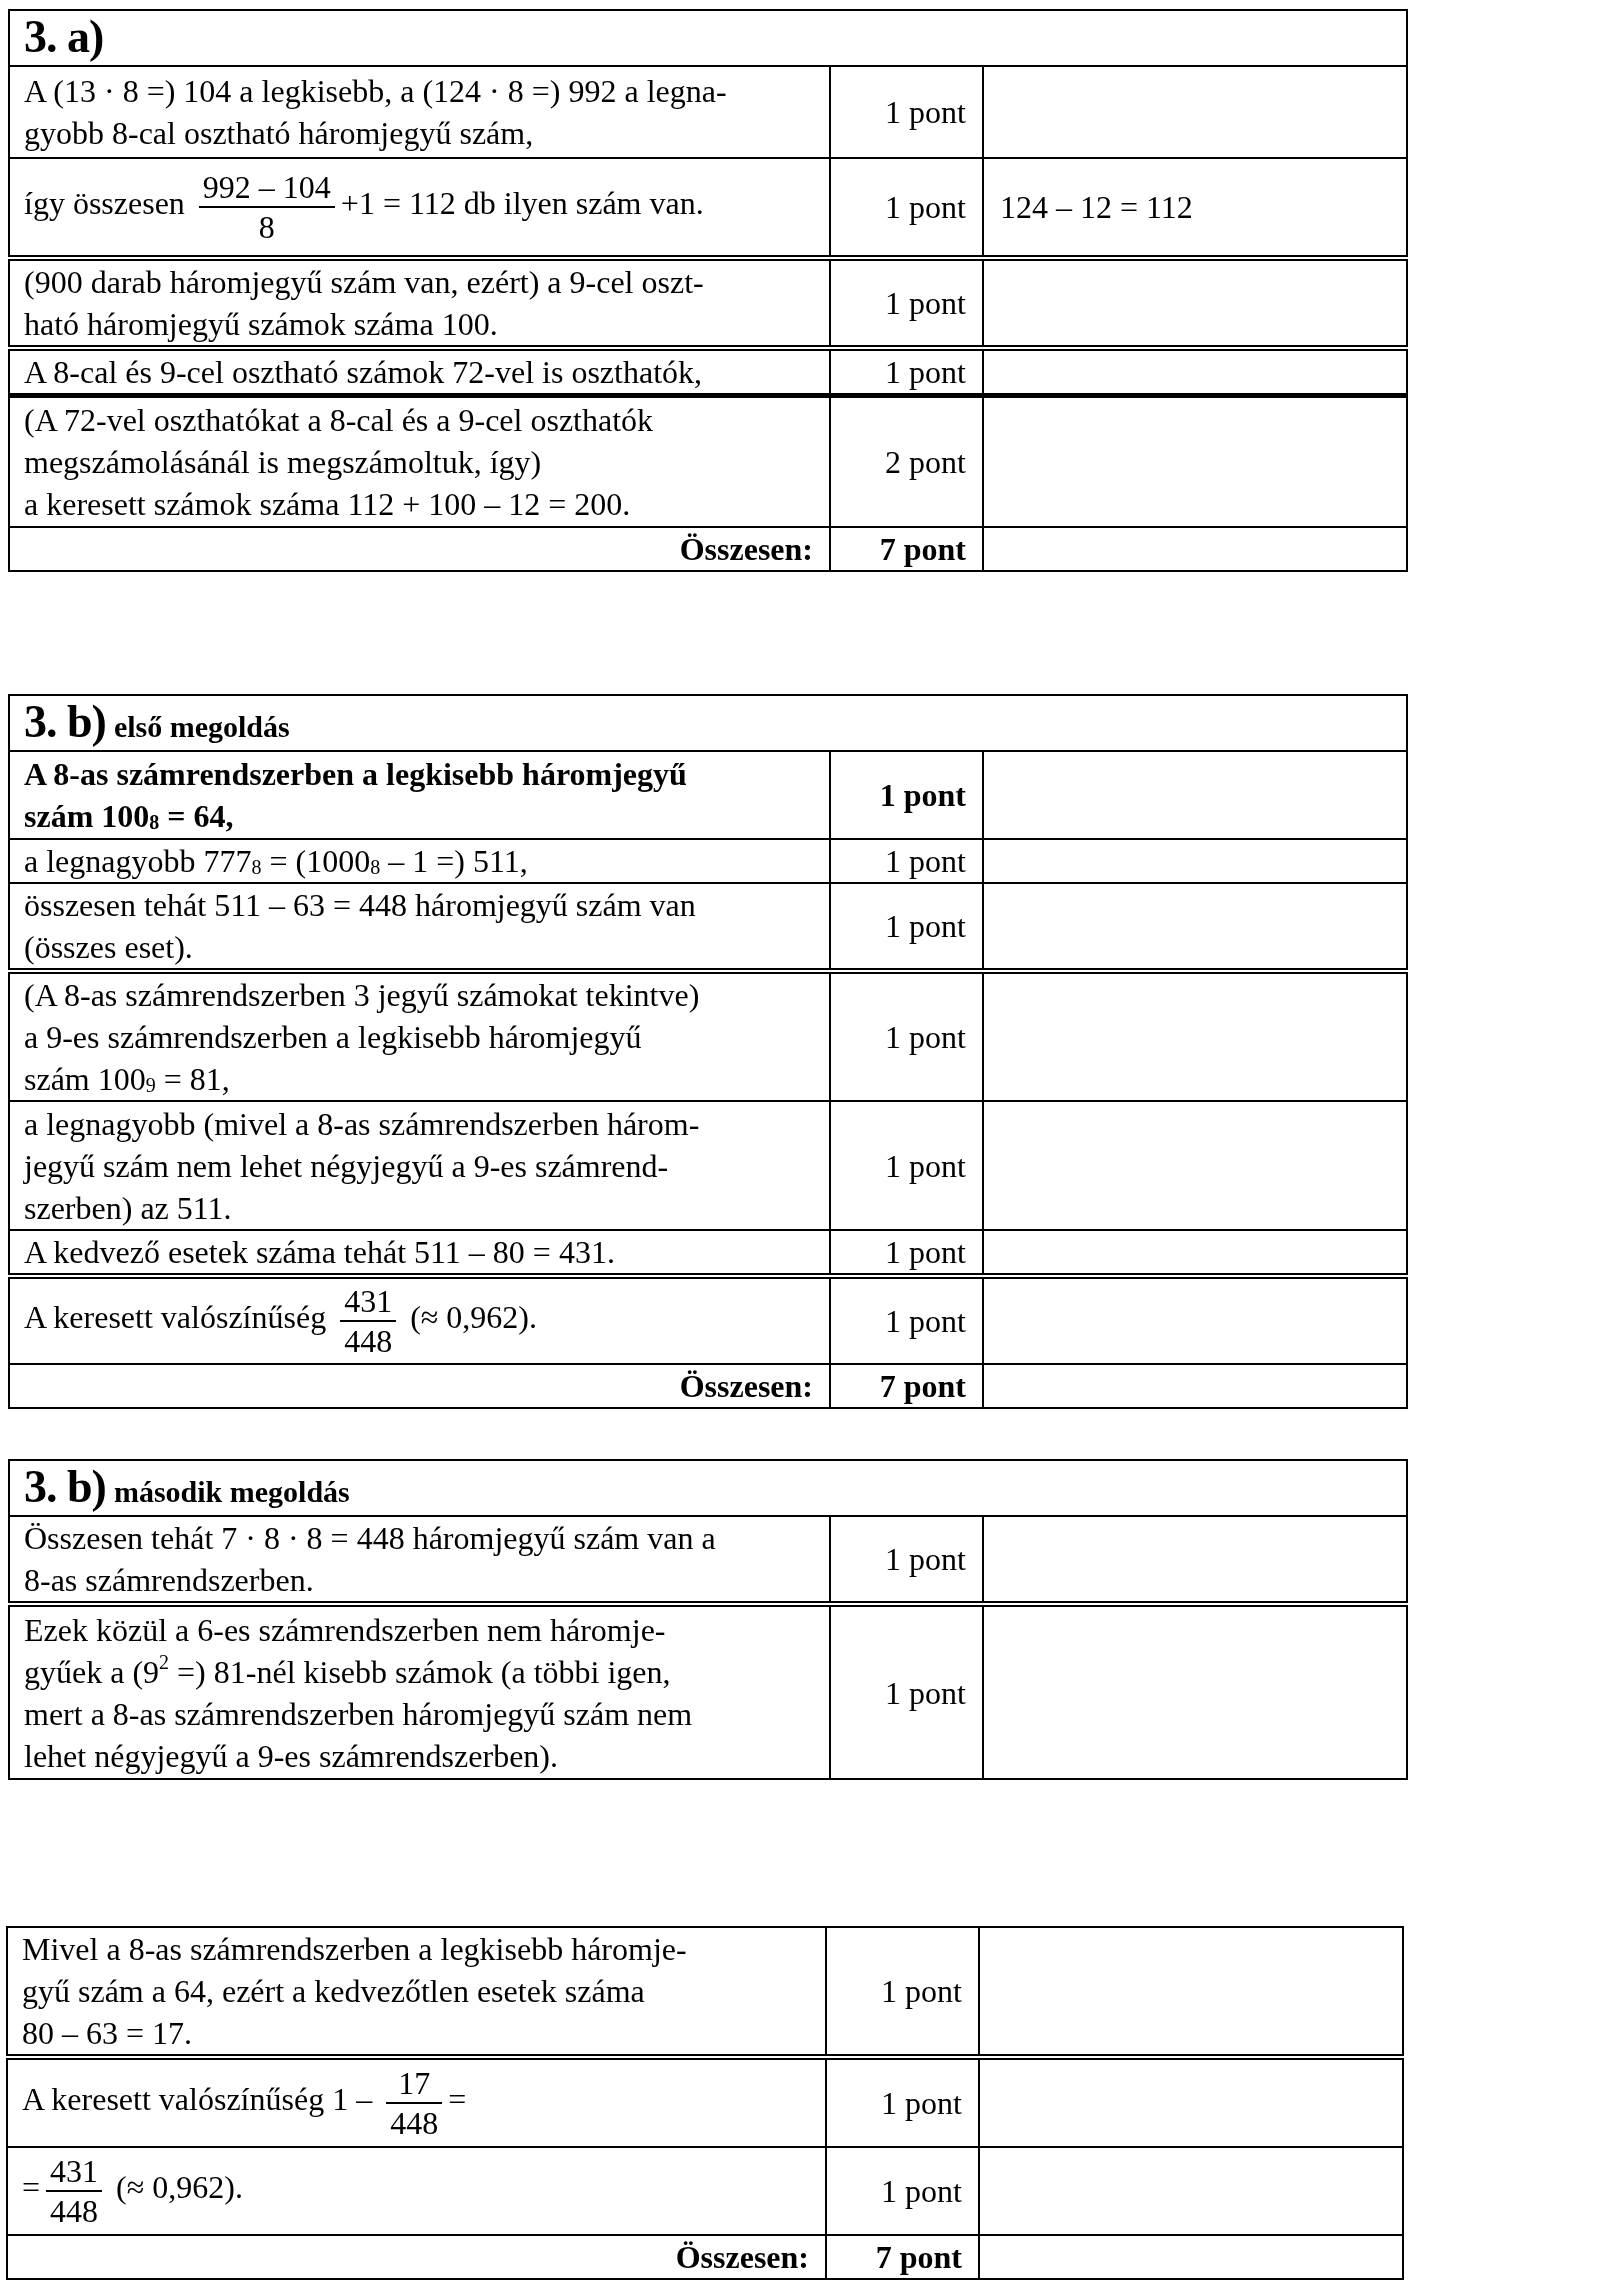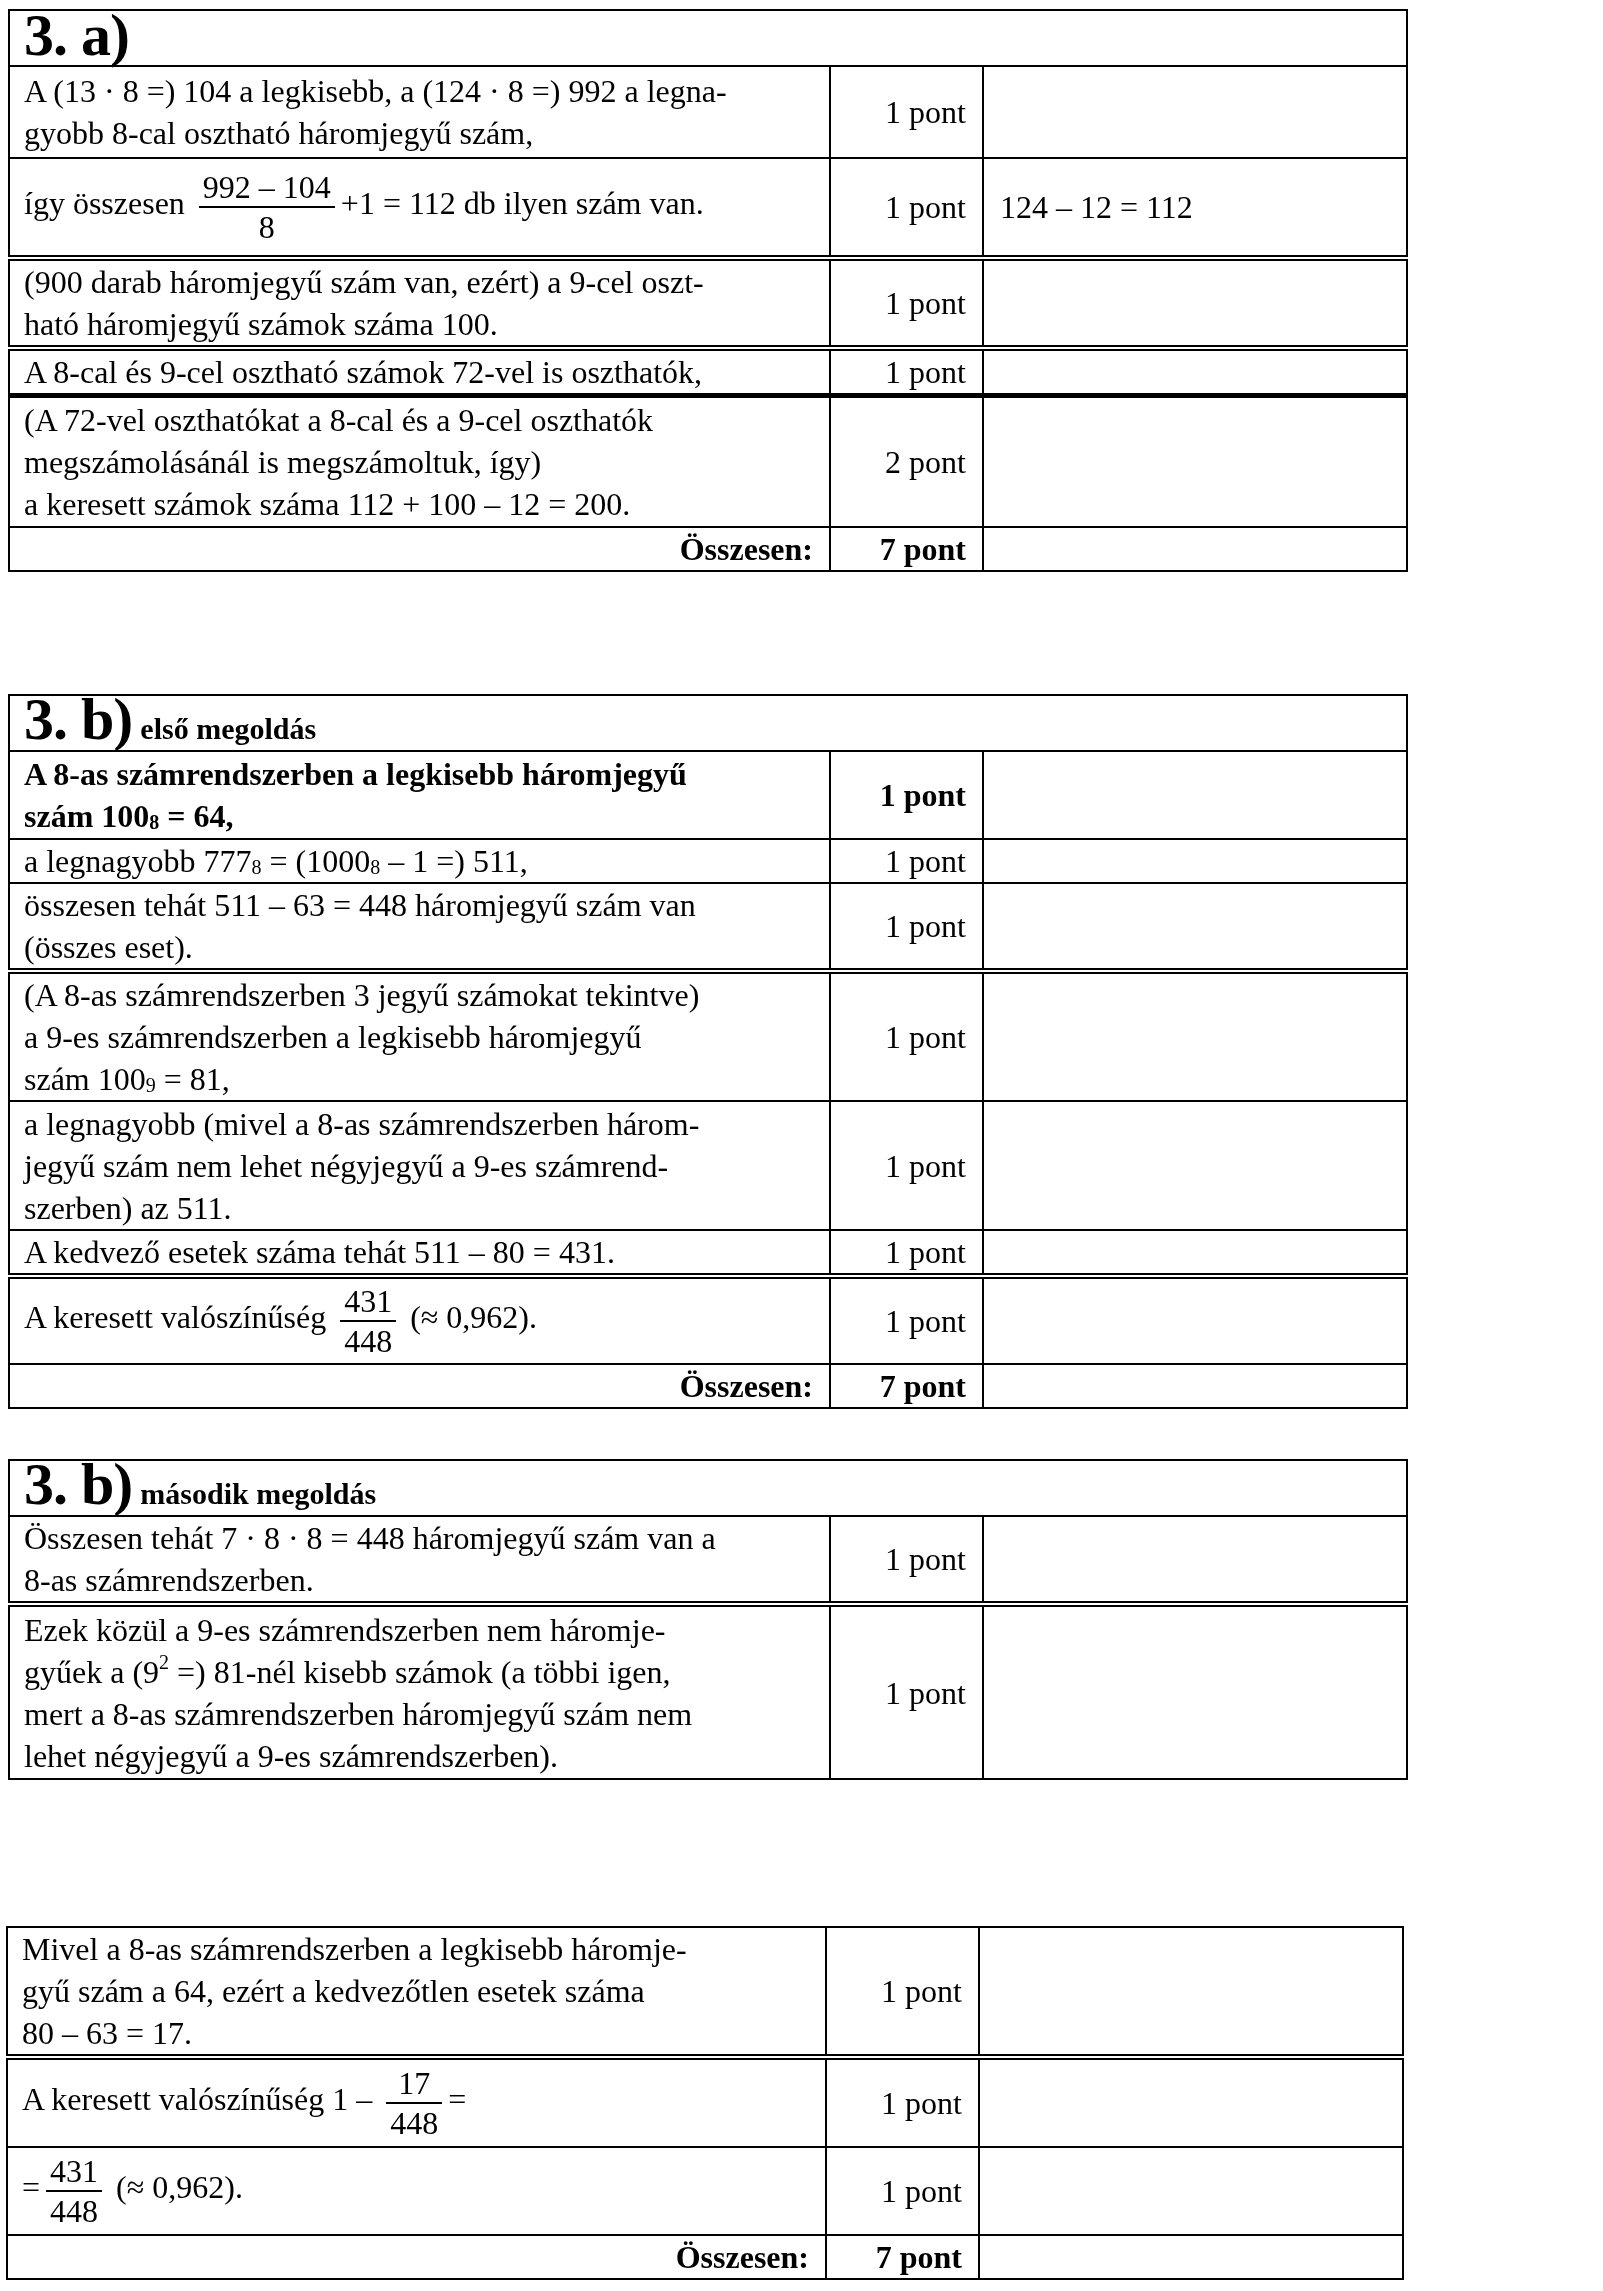--- a/index.html
+++ b/index.html
@@ -18,21 +18,21 @@
     box-sizing: border-box;
   }
   .tbl col.c1 { width: 821px; }
   .tbl col.c2 { width: 153px; }
   .tbl col.c3 { width: 424px; }
   .tbl td.pts { text-align: right; padding-right: 16px; white-space: nowrap; }
   .tbl td.note { padding-left: 16px; }
   .tbl tr.dbl td { border-top: 6px double #000; }
   .tbl tr.thick td { border-top: 5px solid #000; }
   .head td { height: 56px; padding-top: 2px; }
-  .head .num { font-weight: bold; font-size: 60px; letter-spacing: -1px; }
+  .head .num { font-weight: bold; font-size: 46px; letter-spacing: -1px; }
   .head .sub { font-weight: bold; font-size: 30px; }
   .sum td { height: 42px; font-weight: bold; }
   .sum td.lbl { text-align: right; padding-right: 16px; }
   .frac {
     display: inline-block; vertical-align: middle; text-align: center;
     margin: 0 6px; line-height: 38px;
   }
   .frac .n { display: block; border-bottom: 2px solid #000; padding: 0 4px; }
   .frac .d { display: block; padding: 0 4px; }
   sub.base { font-size: 20px; vertical-align: -2px; line-height: 0; }
@@ -193,21 +193,21 @@
   <tr style="height:88px;">
     <td>
       <div>Összesen tehát 7 · 8 · 8 = 448 háromjegyű szám van a</div>
       <div>8-as számrendszerben.</div>
     </td>
     <td class="pts">1 pont</td>
     <td class="note"></td>
   </tr>
   <tr class="dbl" style="height:175px;">
     <td>
-      <div>Ezek közül a 9-es számrendszerben nem háromje-</div>
+      <div>Ezek közül a 6-es számrendszerben nem háromje-</div>
       <div><span>gyűek a (9</span><sup class="pw">2</sup><span> =) 81-nél kisebb számok (a többi igen,</span></div>
       <div>mert a 8-as számrendszerben háromjegyű szám nem</div>
       <div>lehet négyjegyű a 9-es számrendszerben).</div>
     </td>
     <td class="pts">1 pont</td>
     <td class="note"></td>
   </tr>
 </tbody>
   </table>
 

